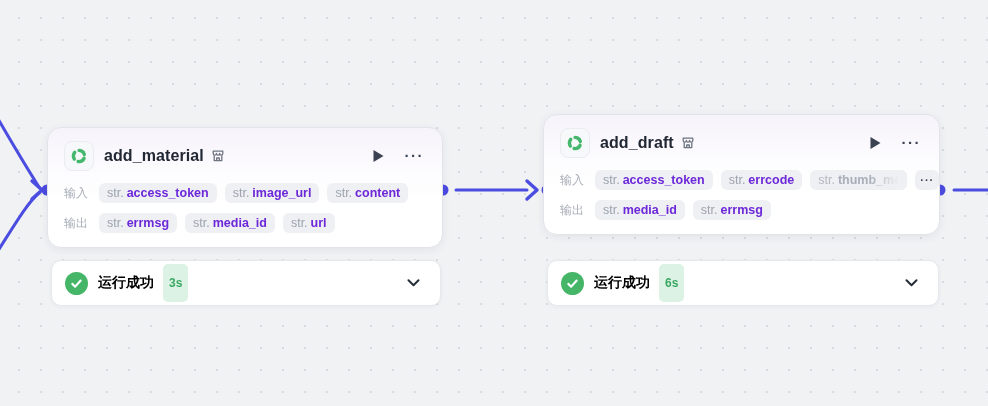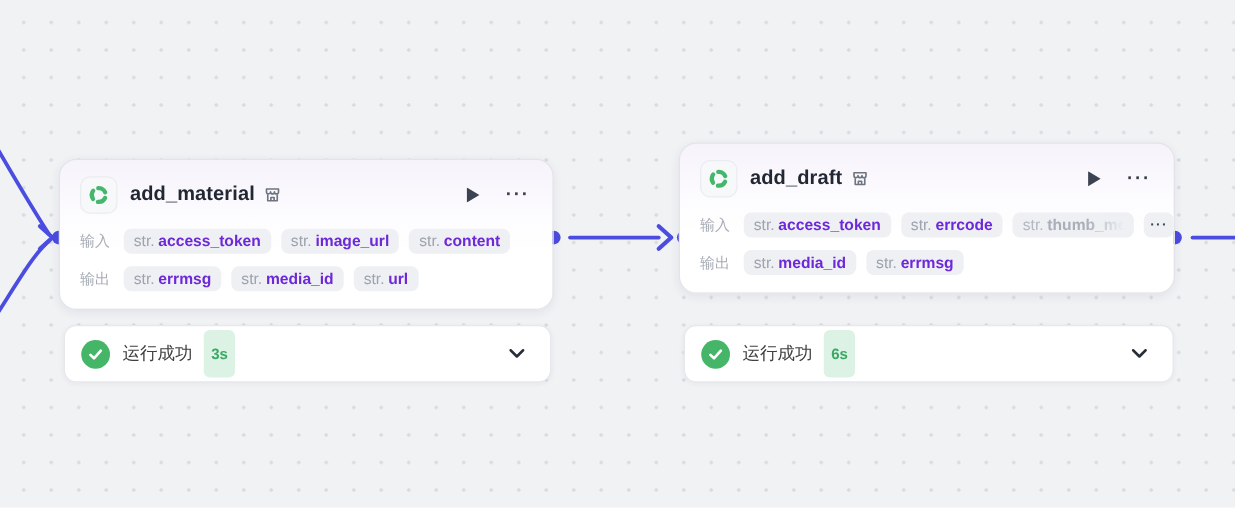--- a/index.html
+++ b/index.html
@@ -77,21 +77,21 @@
     background:#ffffff;border:1px solid #e7e8ec;border-radius:10px;
     box-shadow:0 1px 4px rgba(40,40,80,0.05);
     display:flex;align-items:center;padding:0 18px 0 13px;
   }
   .status-1{left:51px;top:260px;width:390px;}
   .status-2{left:547px;top:260px;width:392px;}
   .check-circle{
     width:23px;height:23px;border-radius:50%;background:var(--green);
     display:flex;align-items:center;justify-content:center;flex:0 0 auto;
   }
-  .status-text{font-size:14px;font-weight:400;color:#404040;margin-left:10px;}
+  .status-text{font-size:14px;font-weight:700;color:#000000;margin-left:10px;}
   .time-badge{
     margin-left:9px;background:var(--badge-bg);color:var(--badge-text);
     font-size:12px;font-weight:700;border-radius:5px;padding:12px 6px;
   }
   .status-chevron{margin-left:auto;background:none;border:none;cursor:pointer;display:flex;align-items:center;padding:2px;}
 </style>
 </head>
 <body>
 
 <div class="canvas">

